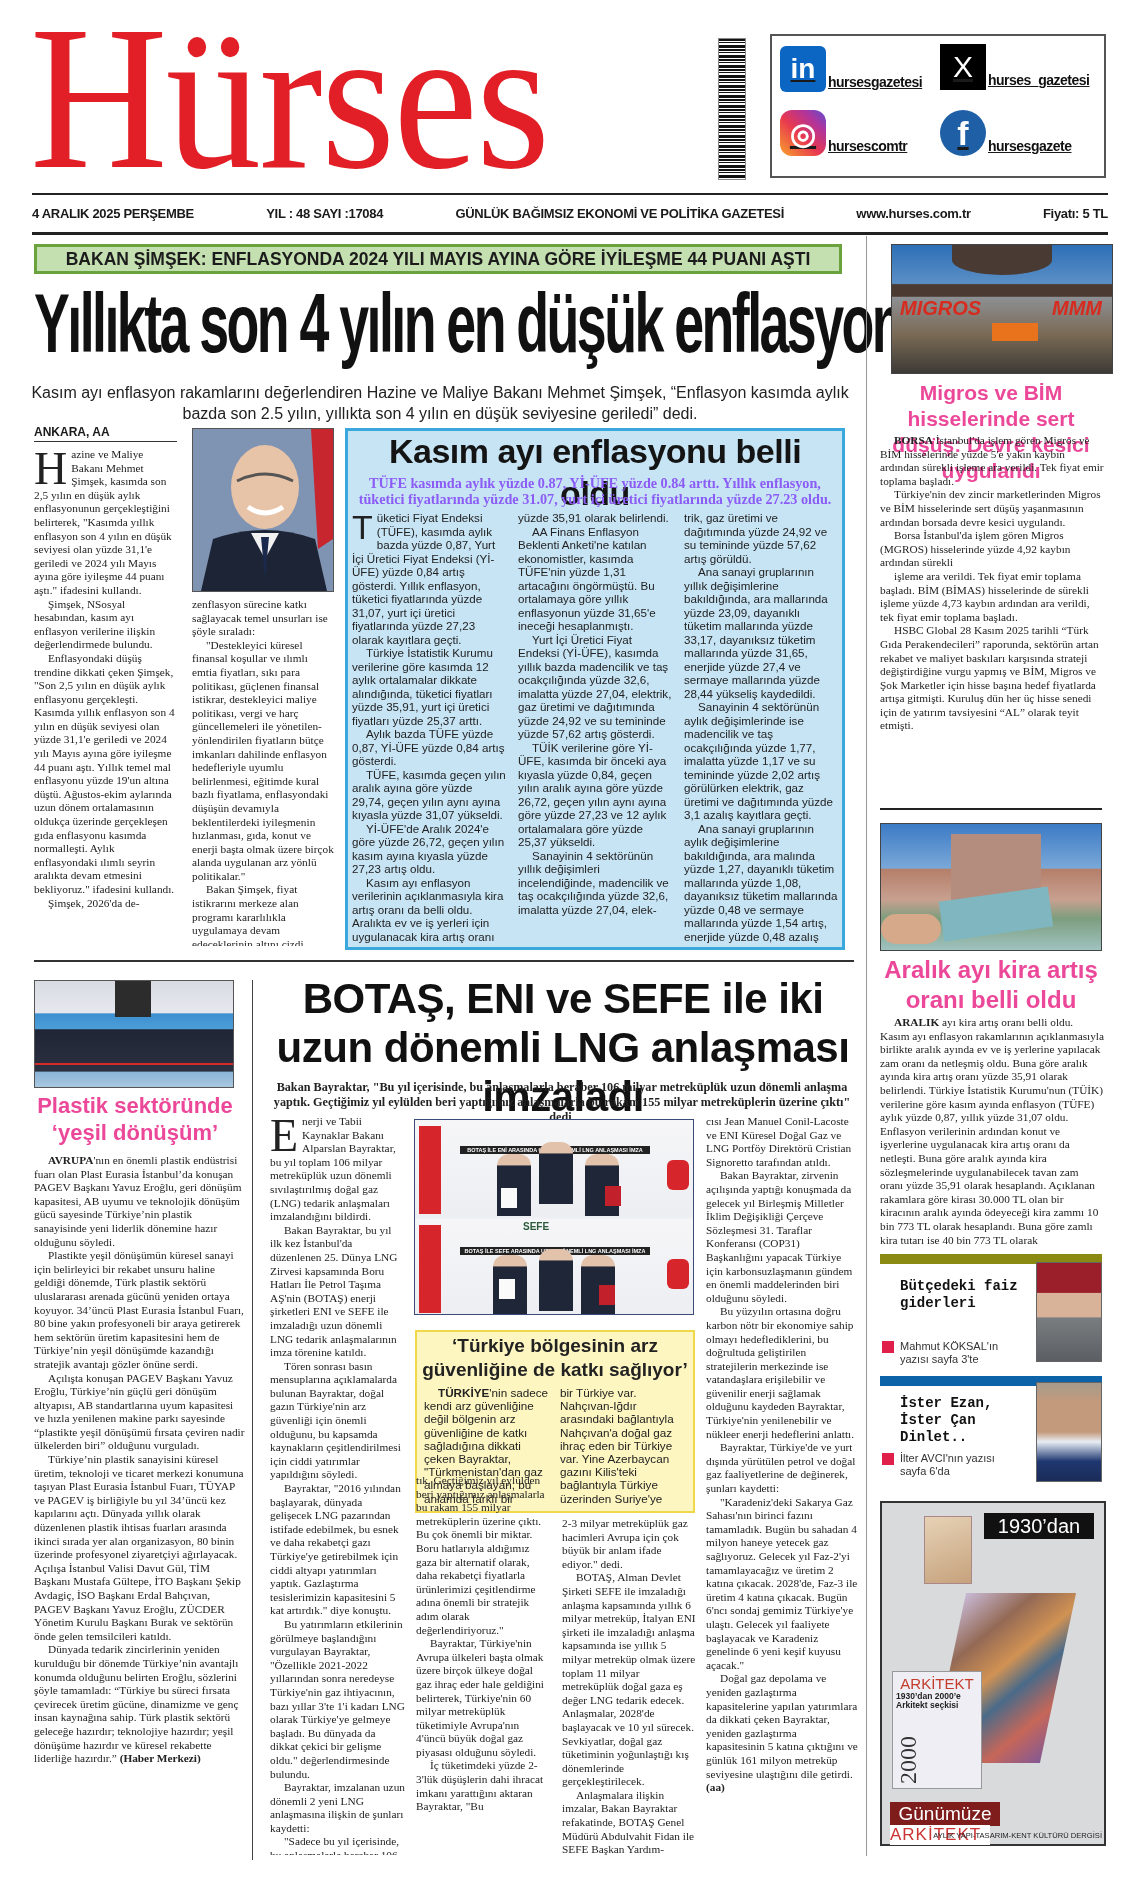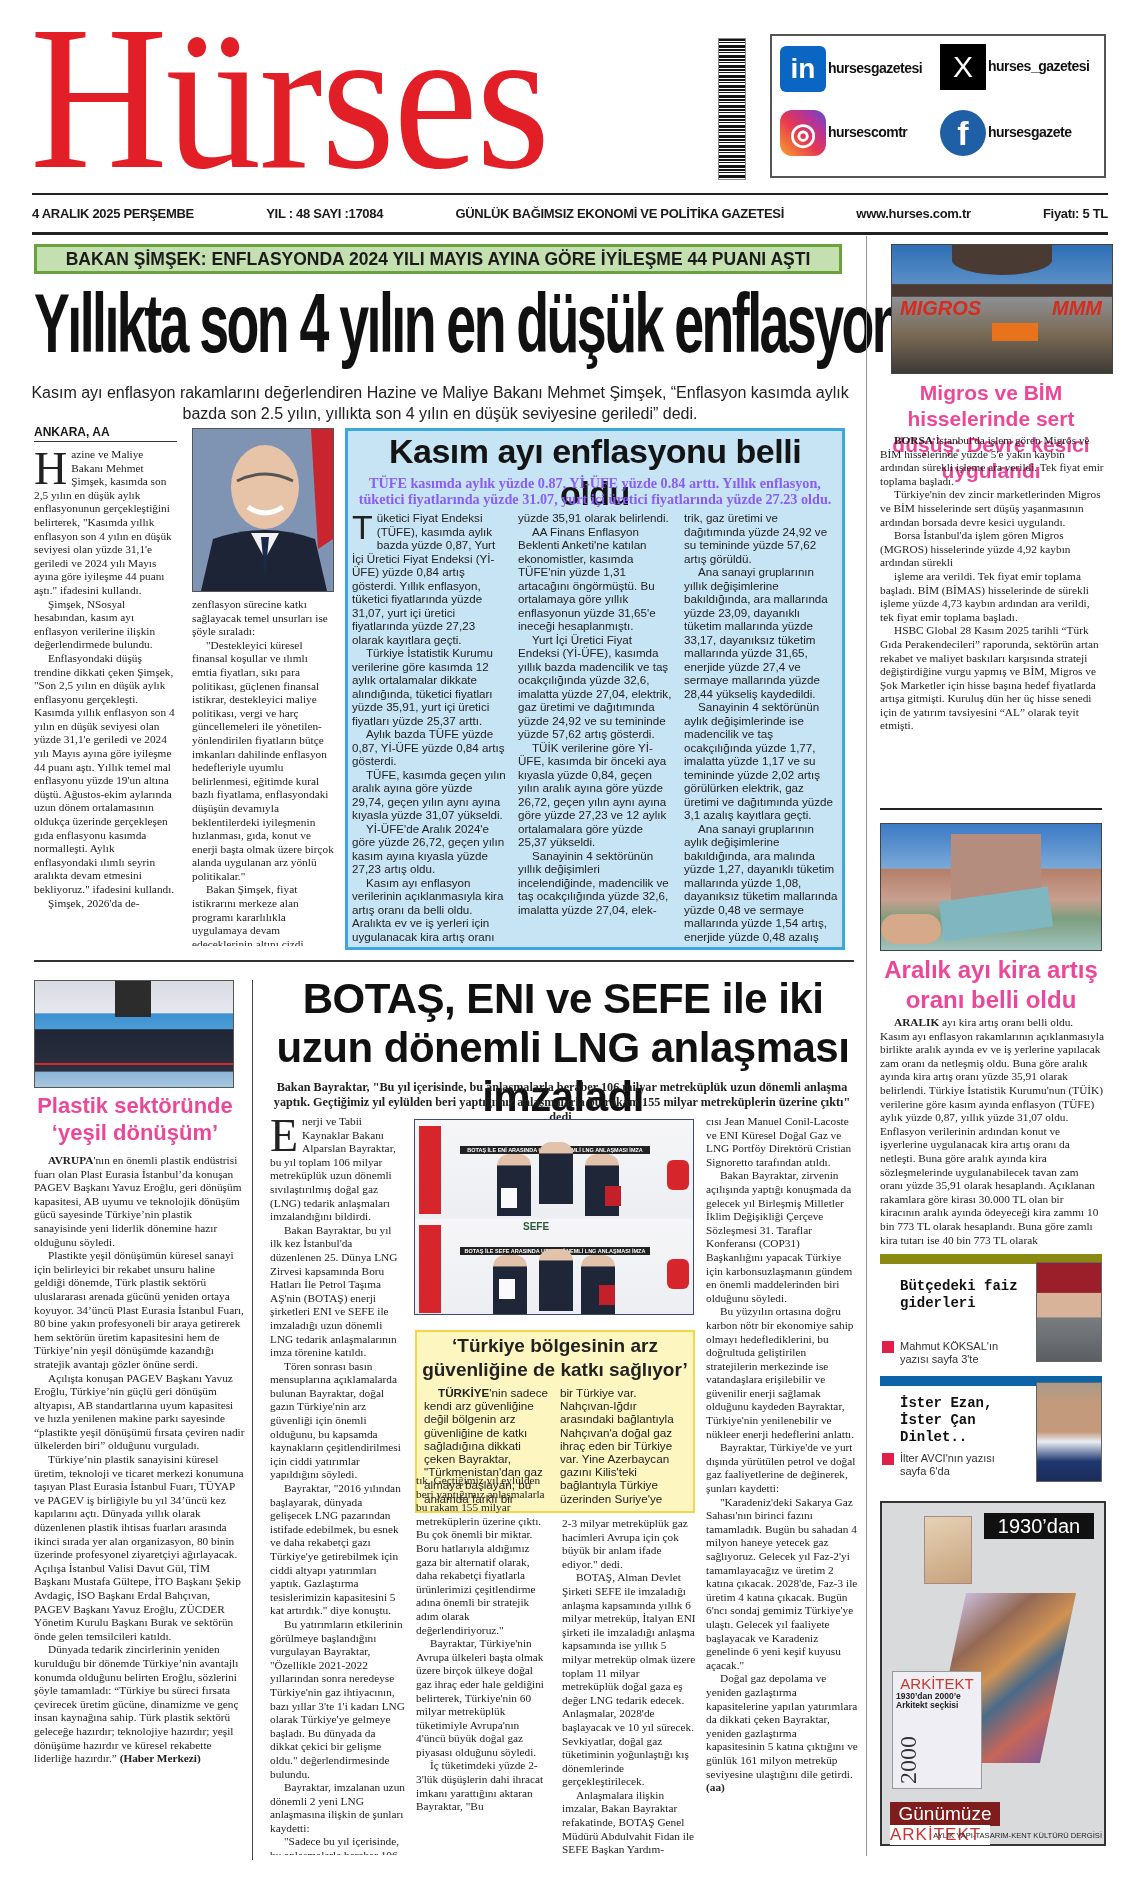--- a/index.html
+++ b/index.html
@@ -4,21 +4,21 @@
 <style>
   * { box-sizing: border-box; margin: 0; padding: 0; }
   html, body { width: 1140px; height: 1882px; background: #ffffff; overflow: hidden; }
   body { position: relative; font-family: "Liberation Serif", serif; color: #1a1a1a; }
   .abs { position: absolute; }
 
   
   #logo { left: 30px; top: 18px; width: 680px; height: 160px; font-family: "Liberation Serif", serif; color: #e21f26; font-size: 205px; line-height: 160px; letter-spacing: -2px; transform: scaleX(0.93); transform-origin: left top; }
   #barcode { left: 718px; top: 38px; width: 28px; height: 142px; border: 1px solid #888; background: repeating-linear-gradient(180deg, #111 0 2px, #fff 2px 3px, #111 3px 4px, #fff 4px 6px, #111 6px 9px, #fff 9px 10px); }
   #social { left: 770px; top: 34px; width: 336px; height: 144px; border: 2px solid #555; background: #fff; }
-  .soc { position: absolute; display: flex; align-items: center; }
+  .soc { position: absolute; display: flex; align-items: flex-end; text-decoration: underline; }
   .soc-icon { width: 46px; height: 46px; border-radius: 6px; display: flex; align-items: center; justify-content: center; color: #fff; font-family: "Liberation Sans", sans-serif; font-weight: bold; }
   .soc-label { font-family: "Liberation Sans", sans-serif; font-weight: bold; font-size: 14px; letter-spacing: -0.5px; margin-left: 2px; margin-bottom: 2px; color: #111; }
 
   #dateline { left: 32px; top: 193px; width: 1076px; height: 42px; border-top: 2px solid #222; border-bottom: 3px solid #222; display: flex; align-items: center; justify-content: space-between; font-family: "Liberation Sans", sans-serif; font-weight: bold; font-size: 13px; letter-spacing: -0.3px; }
 
   
   #kicker { left: 34px; top: 244px; width: 808px; height: 30px; background: #c4dfb0; border: 3px solid #6aa33d; display: flex; align-items: center; justify-content: center; font-family: "Liberation Sans", sans-serif; font-weight: bold; font-size: 17.5px; color: #1c1c1c; }
   #headline { left: 34px; top: 277px; width: 808px; height: 92px; font-family: "Liberation Sans", sans-serif; font-weight: bold; font-size: 84px; line-height: 92px; letter-spacing: -4px; color: #111; white-space: nowrap; overflow: visible; }
   #headline span { display: inline-block; transform: scaleX(0.64); transform-origin: left top; }
   #subhead { left: 30px; top: 382px; width: 820px; font-family: "Liberation Sans", sans-serif; font-size: 16px; line-height: 21px; text-align: center; color: #222; }

